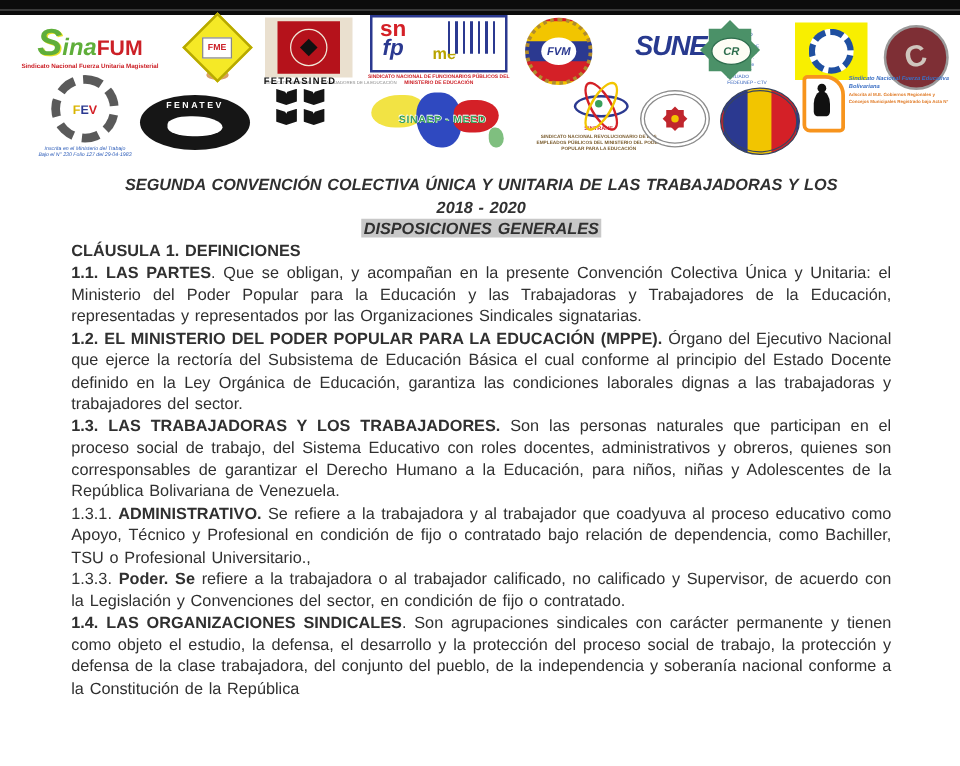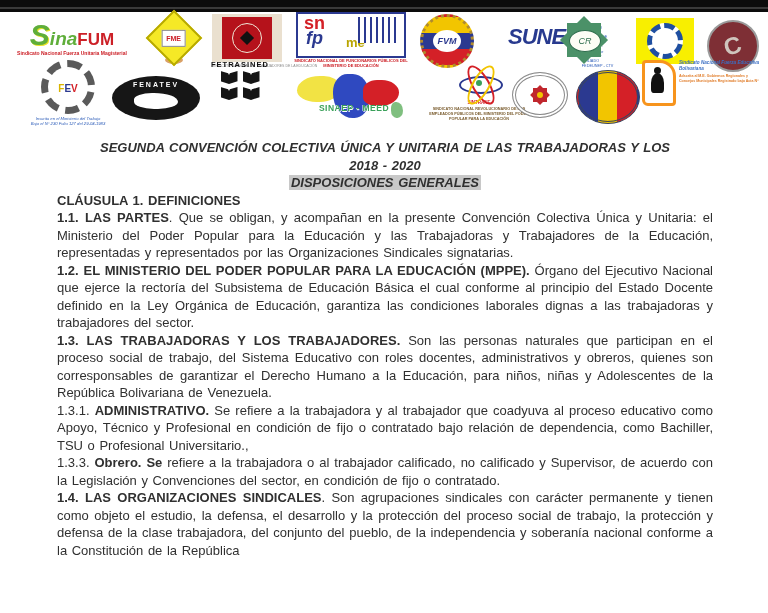--- a/index.html
+++ b/index.html
@@ -45,21 +45,21 @@
               color:#2b3990;line-height:22px;}
   
   .sunep-wrap{display:flex;align-items:flex-start;gap:3px;}
   .sunep-word{font-size:22px;font-weight:bold;font-style:italic;color:#283a8f;letter-spacing:-1px;line-height:1;}
   .sunep-cap{width:50px;font-size:3.8px;color:#2b5bb8;text-align:left;line-height:1.25;}
   
   .cr-star{position:relative;width:64px;height:56px;}
   .cr-sq1,.cr-sq2{position:absolute;left:15px;top:11px;width:34px;height:34px;background:#4b9168;}
   .cr-sq2{transform:rotate(45deg);}
   .cr-oval{position:absolute;left:17px;top:18px;width:30px;height:20px;background:#fdfdf5;border:1px solid #2e6e4d;
-           border-radius:50%;font-size:9px;font-style:italic;font-weight:normal;color:#2e6e4d;line-height:20px;text-align:center;}
+           border-radius:50%;font-size:9px;font-style:italic;font-weight:bold;color:#2e6e4d;line-height:20px;text-align:center;}
   
   .yg-box{width:58px;height:46px;background:#f8ef00;display:flex;align-items:center;justify-content:center;}
   .yg-gear{width:26px;height:26px;border-radius:50%;border:5px dashed #1f4fa0;background:#fff;}
   
   .sw-circle{width:48px;height:48px;border-radius:50%;background:#7e2f35;border:2px solid #9a9a9a;margin:0 auto;
              display:flex;align-items:center;justify-content:center;}
   .sw-c{font-size:24px;font-weight:bold;color:#cfc5bd;transform:rotate(-15deg);line-height:1;}
   
   .fev-gear{width:40px;height:40px;border-radius:50%;border:7px dashed #5a5a5a;background:#fff;margin:0 auto;
             display:flex;align-items:center;justify-content:center;gap:0;}
@@ -74,21 +74,21 @@
   .fet-books{display:grid;grid-template-columns:17px 17px;gap:3px 5px;justify-content:center;margin-top:2px;}
   .fet-book{width:17px;height:13px;background:#151515;
             clip-path:polygon(0 0,45% 18%,50% 30%,55% 18%,100% 0,100% 78%,50% 100%,0 78%);}
   
   .sin-map{position:relative;width:118px;height:50px;margin:0 auto;}
   .sin-y{position:absolute;left:2px;top:4px;width:42px;height:26px;background:#f2e344;border-radius:60% 40% 50% 50%;}
   .sin-b{position:absolute;left:38px;top:2px;width:36px;height:44px;background:#2f49c0;border-radius:40% 45% 40% 55%;}
   .sin-r{position:absolute;left:68px;top:8px;width:36px;height:26px;background:#d42027;border-radius:45% 55% 60% 40%;}
   .sin-tail{position:absolute;left:96px;top:30px;width:12px;height:16px;background:#7fbf7f;border-radius:40% 60% 50% 50%;}
   .sin-label{position:absolute;left:0;top:18px;width:100%;font-size:8.5px;font-weight:bold;color:#3aa05a;
-             text-shadow:0.5px 0.5px 0 #fff,-0.5px -0.5px 0 #fff;letter-spacing:0.5px;margin-top:13px;}
+             text-shadow:0.5px 0.5px 0 #fff,-0.5px -0.5px 0 #fff;letter-spacing:0.5px;}
   
   .atom{position:relative;width:56px;height:40px;margin:0 auto;}
   .orb{position:absolute;left:8px;top:12px;width:40px;height:14px;border-radius:50%;}
   .orb1{border:2px solid #2b3990;}
   .orb2{border:2px solid #d42027;transform:rotate(60deg);}
   .orb3{border:2px solid #f2c500;transform:rotate(-60deg);}
   .atom-core{position:absolute;left:25px;top:16px;width:6px;height:6px;border-radius:50%;background:#3aa05a;}
   .sintrane-name{font-size:4.5px;font-weight:bold;color:#d42027;margin-top:-4px;}
   .sintrane-cap{font-size:3.8px;color:#7a5c2e;font-weight:bold;line-height:1.3;margin-top:2px;}
   
@@ -270,17 +270,17 @@
       <div>SEGUNDA CONVENCIÓN COLECTIVA ÚNICA Y UNITARIA DE LAS TRABAJADORAS Y LOS</div>
       <div>2018 - 2020</div>
       <div><span class="hl">DISPOSICIONES GENERALES</span></div>
     </div>
 
     <p><span></span><span class="lead">CLÁUSULA 1. DEFINICIONES</span><span></span></p>
     <p><span></span><span class="lead">1.1. LAS PARTES</span><span>. Que se obligan, y acompañan en la presente Convención Colectiva Única y Unitaria: el Ministerio del Poder Popular para la Educación y las Trabajadoras y Trabajadores de la Educación, representadas y representados por las Organizaciones Sindicales signatarias.</span></p>
     <p><span></span><span class="lead">1.2. EL MINISTERIO DEL PODER POPULAR PARA LA EDUCACIÓN (MPPE).</span><span> Órgano del Ejecutivo Nacional que ejerce la rectoría del Subsistema de Educación Básica el cual conforme al principio del Estado Docente definido en la Ley Orgánica de Educación, garantiza las condiciones laborales dignas a las trabajadoras y trabajadores del sector.</span></p>
     <p><span></span><span class="lead">1.3. LAS TRABAJADORAS Y LOS TRABAJADORES.</span><span> Son las personas naturales que participan en el proceso social de trabajo, del Sistema Educativo con roles docentes, administrativos y obreros, quienes son corresponsables de garantizar el Derecho Humano a la Educación, para niños, niñas y Adolescentes de la República Bolivariana de Venezuela.</span></p>
     <p><span>1.3.1. </span><span class="lead">ADMINISTRATIVO.</span><span> Se refiere a la trabajadora y al trabajador que coadyuva al proceso educativo como Apoyo, Técnico y Profesional en condición de fijo o contratado bajo relación de dependencia, como Bachiller, TSU o Profesional Universitario.,</span></p>
-    <p><span>1.3.3. </span><span class="lead">Obrero.  Se</span><span> refiere a la trabajadora o al trabajador calificado, no calificado y Supervisor, de acuerdo con la Legislación y Convenciones del sector, en condición de fijo o contratado.</span></p>
+    <p><span>1.3.3. </span><span class="lead">Poder.  Se</span><span> refiere a la trabajadora o al trabajador calificado, no calificado y Supervisor, de acuerdo con la Legislación y Convenciones del sector, en condición de fijo o contratado.</span></p>
     <p><span></span><span class="lead">1.4. LAS ORGANIZACIONES SINDICALES</span><span>. Son agrupaciones sindicales con carácter permanente y tienen como objeto el estudio, la defensa, el desarrollo y la protección del proceso social de trabajo, la protección y defensa de la clase trabajadora, del conjunto del pueblo, de la independencia y soberanía nacional conforme a la Constitución de la República</span></p>
   </div>
 
 </div>
 
 </body></html>

